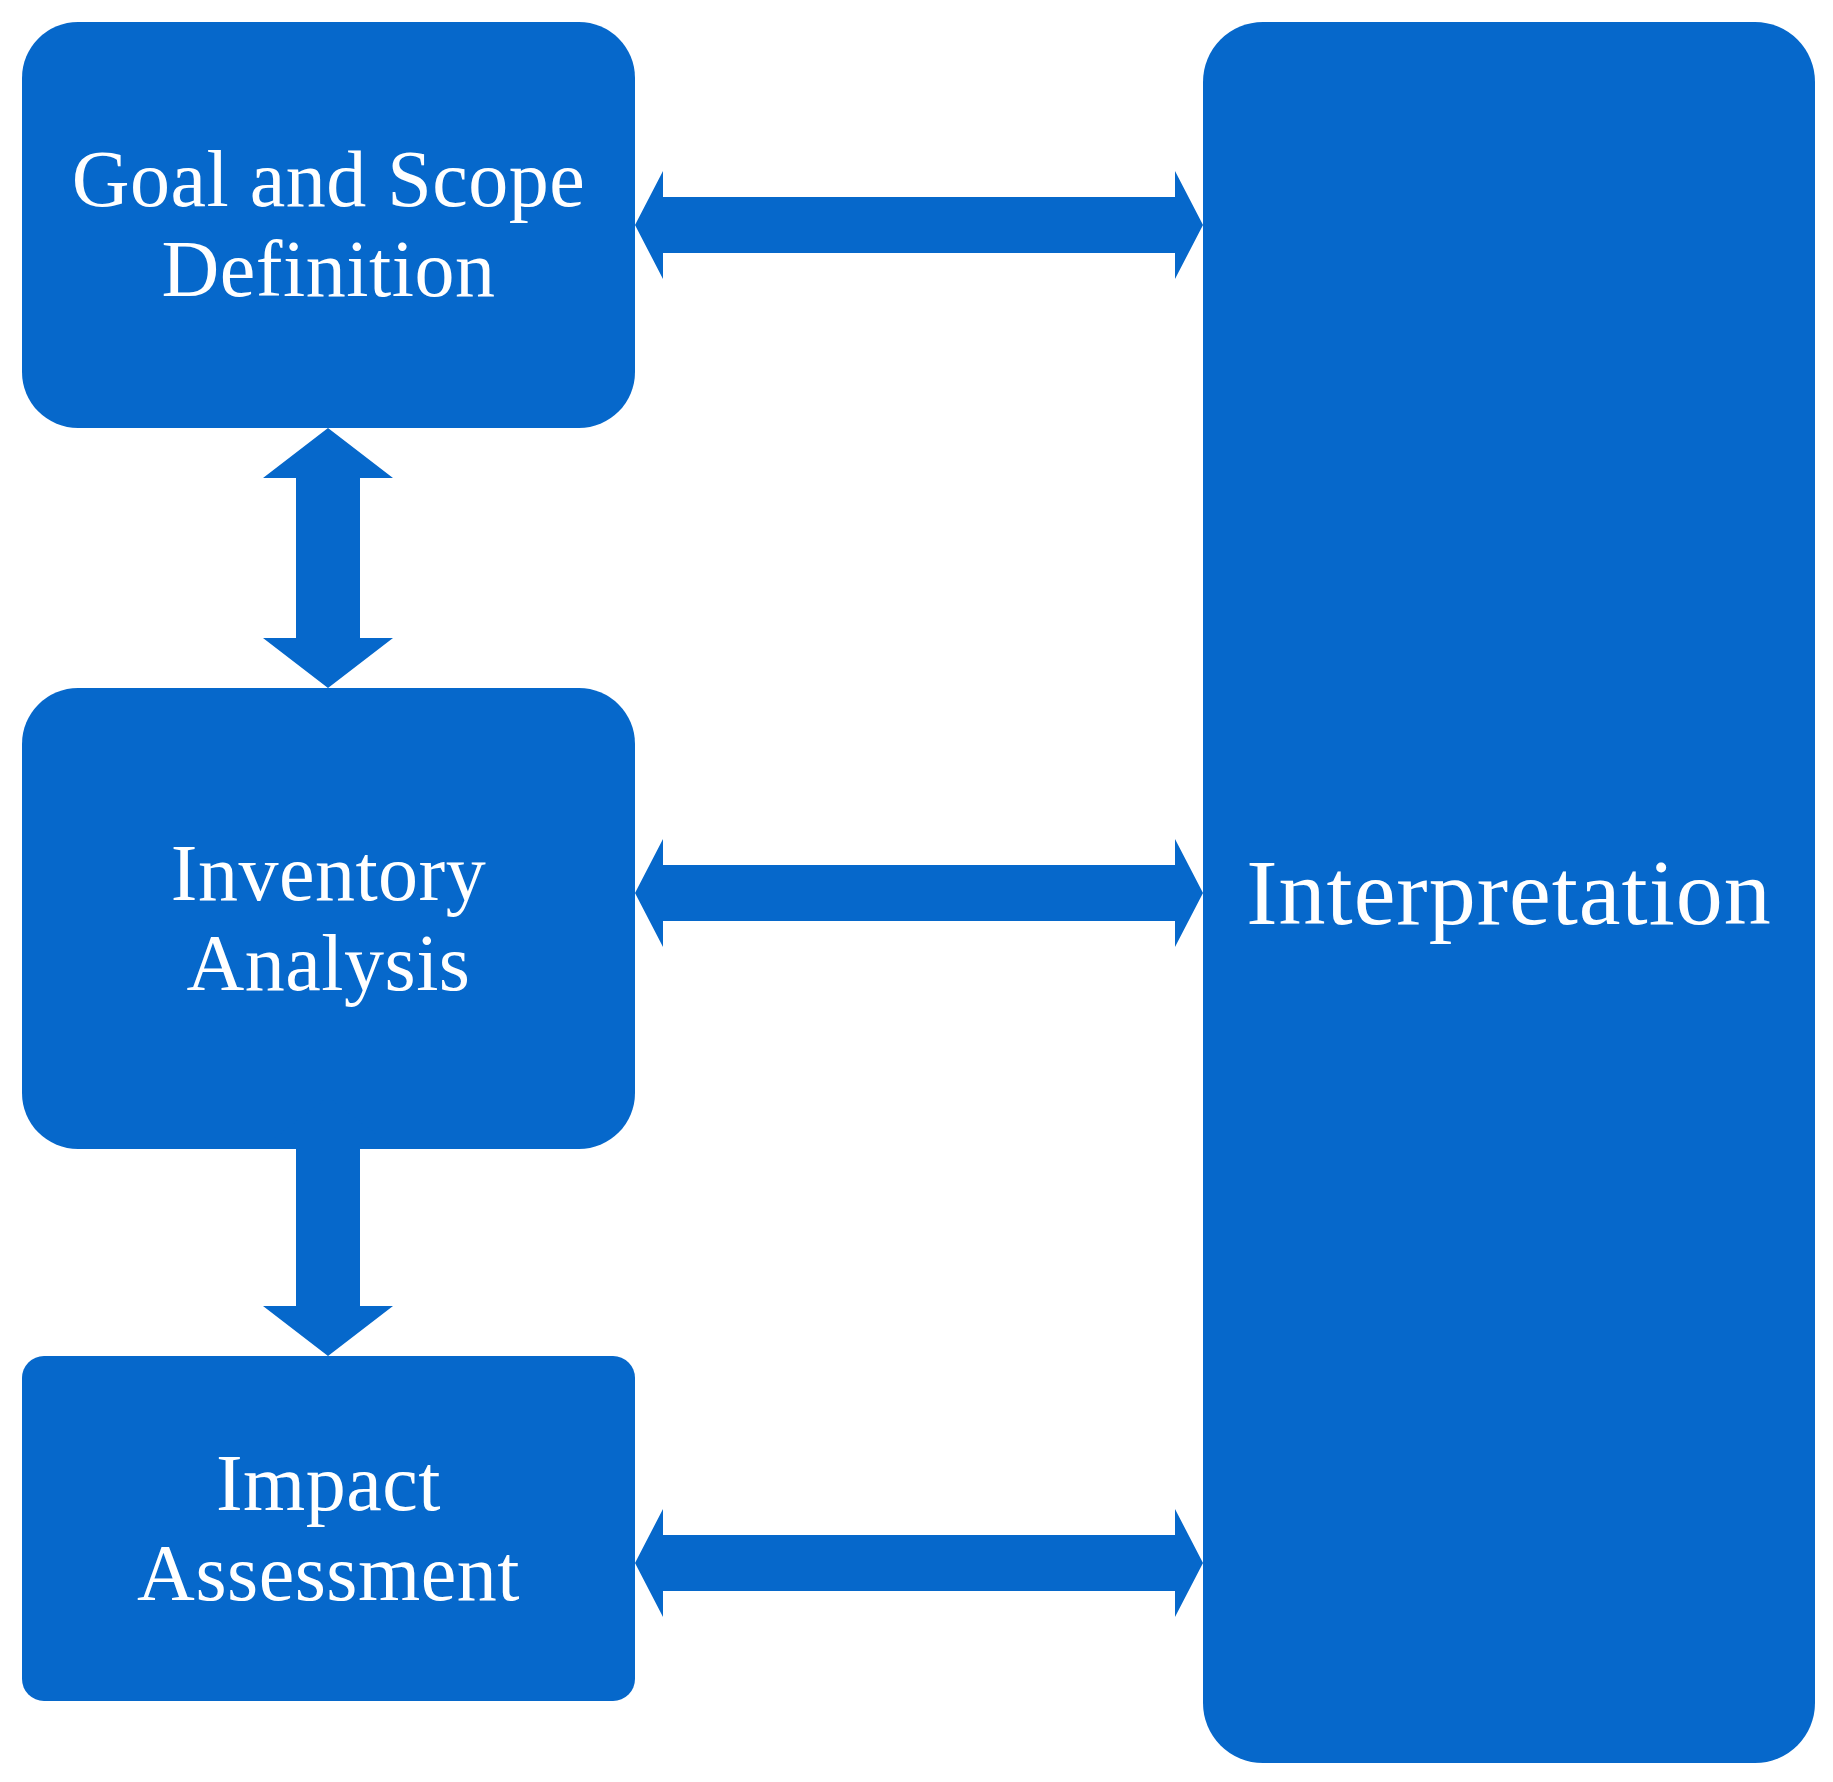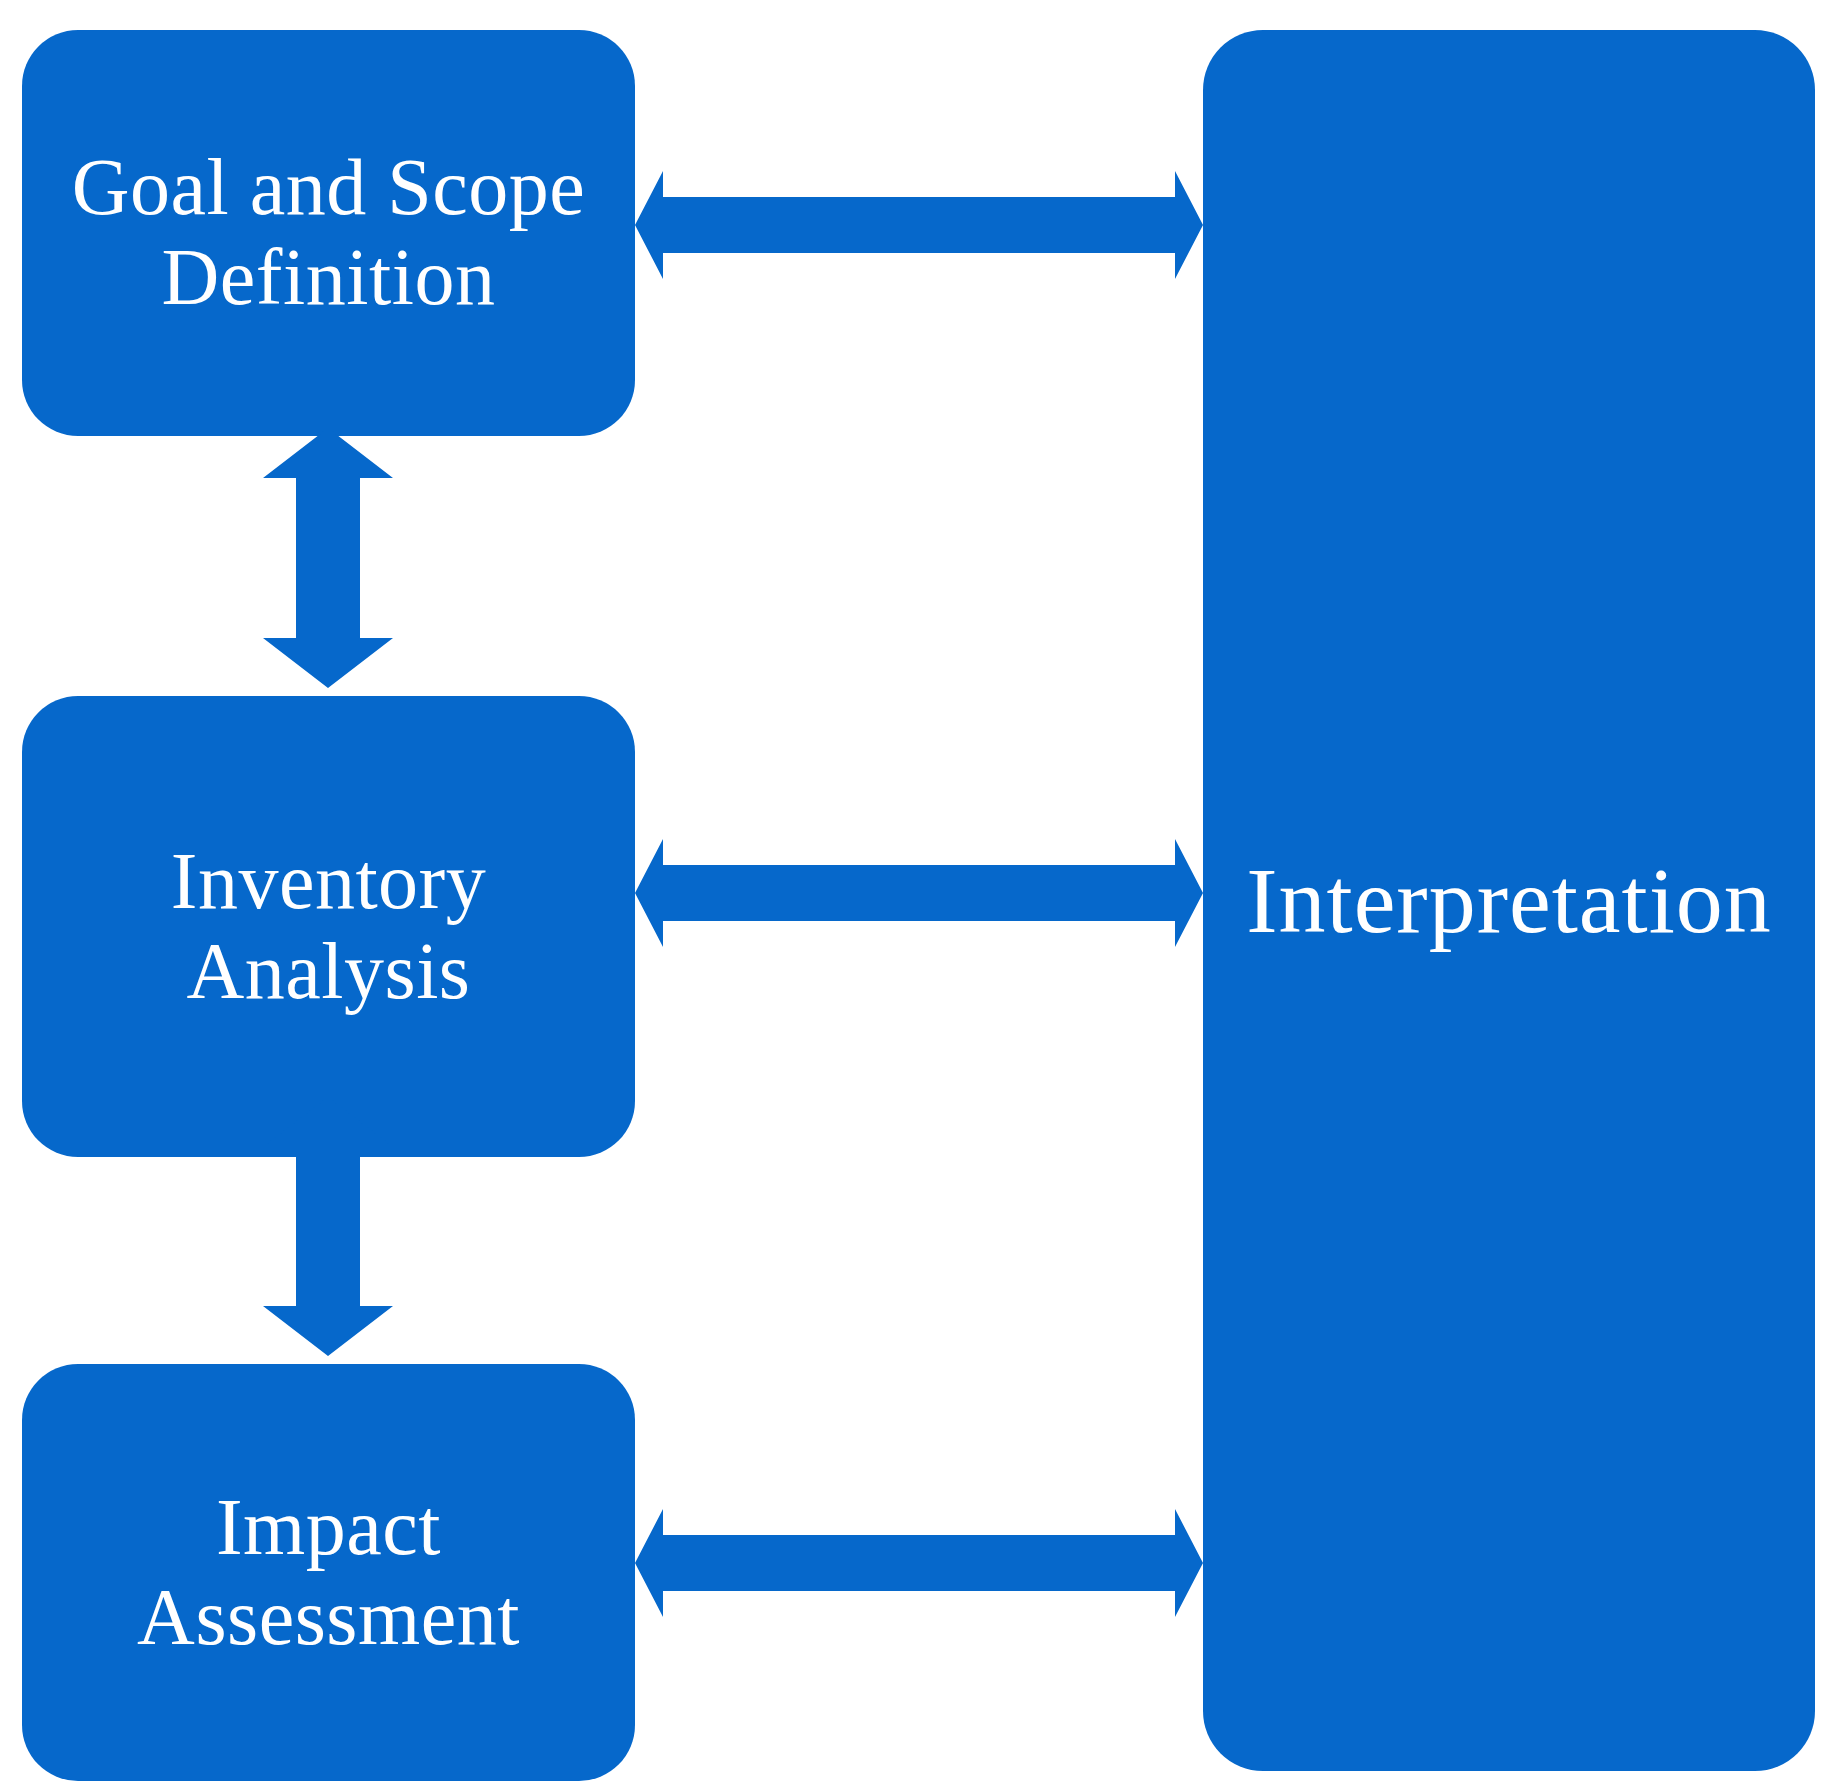--- a/index.html
+++ b/index.html
@@ -25,42 +25,42 @@
     border-radius: 56px;
     display: flex;
     align-items: center;
     justify-content: center;
     text-align: center;
     color: #ffffff;
     line-height: 1.12;
     letter-spacing: 0.5px;
     padding: 0 26px;
     user-select: none;
-    margin-top: 8px;
   }
   #node-goal-scope {
     left: 22px;
     top: 22px;
     width: 613px;
     height: 406px;
     font-size: 80px;
   }
   #node-inventory {
     left: 22px;
     top: 688px;
     width: 613px;
     height: 461px;
     font-size: 80px;
   }
   #node-impact {
     left: 22px;
     top: 1356px;
     width: 613px;
-    height: 417px;
+    height: 345px;
     font-size: 80px;
+    border-radius: 22px;
   }
   #node-interpretation {
     left: 1203px;
     top: 22px;
     width: 612px;
     height: 1741px;
     font-size: 94px;
     border-radius: 60px;
     letter-spacing: 1px;
   }

